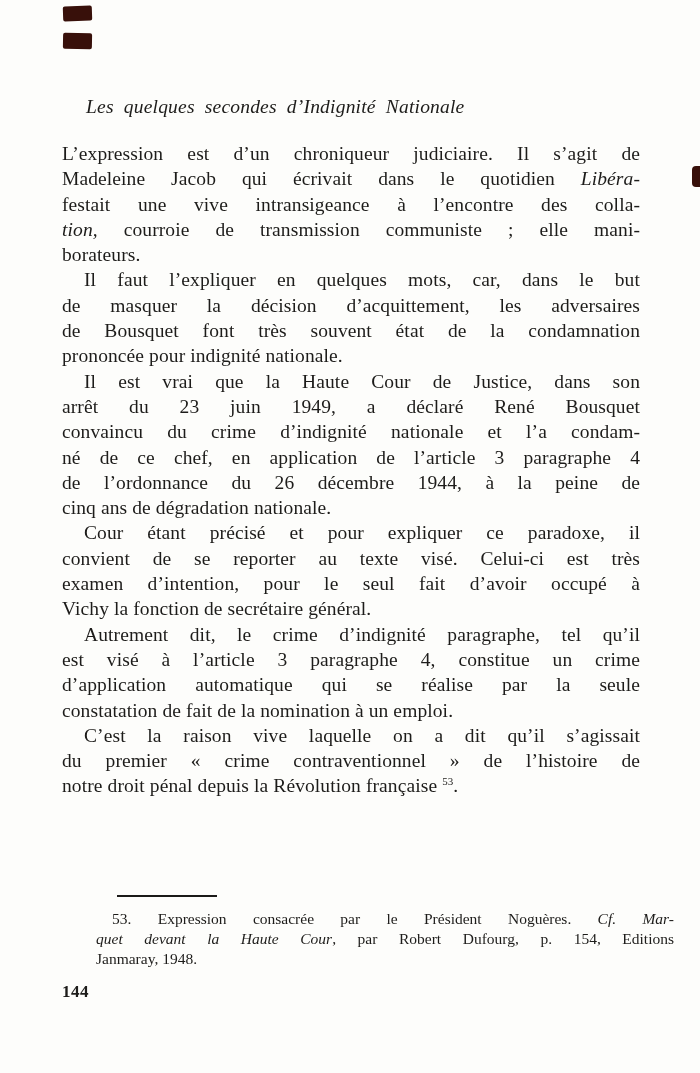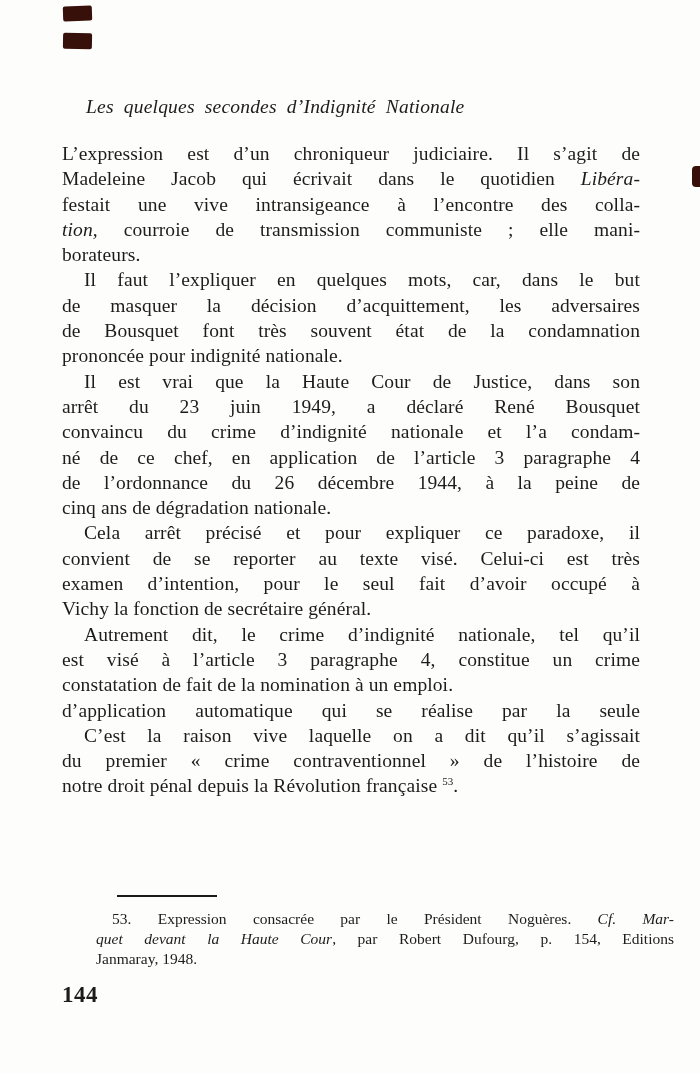--- a/index.html
+++ b/index.html
@@ -104,21 +104,21 @@
     text-align: justify;
     text-align-last: justify;
   }
   .fn-line.last { text-align-last: left; }
   .fn-line.indent { text-indent: 16px; }
 
   .page-number {
     position: absolute;
     left: 62px;
     top: 982px;
-    font-size: 23px;
+    font-size: 17px;
     font-weight: bold;
     letter-spacing: 0.5px;
   }
 </style>
 </head>
 <body>
 
 <div class="page" style="background: rgb(253, 253, 251); color: rgb(29, 28, 26);">
 
   <div class="stamp stamp-1" style="background: rgb(56, 16, 10);"></div>
@@ -143,30 +143,30 @@
         </div>
         <div class="para">
           <div class="line indent"><span>Il est vrai que la Haute Cour de Justice, dans son</span></div>
           <div class="line"><span>arrêt du 23 juin 1949, a déclaré René Bousquet</span></div>
           <div class="line"><span>convaincu du crime d’indignité nationale et l’a condam-</span></div>
           <div class="line"><span>né de ce chef, en application de l’article 3 paragraphe 4</span></div>
           <div class="line"><span>de l’ordonnance du 26 décembre 1944, à la peine de</span></div>
           <div class="line last"><span>cinq ans de dégradation nationale.</span></div>
         </div>
         <div class="para">
-          <div class="line indent"><span>Cela arrêt précisé et pour expliquer ce paradoxe, il</span></div>
+          <div class="line indent"><span>Cour étant précisé et pour expliquer ce paradoxe, il</span></div>
           <div class="line"><span>convient de se reporter au texte visé. Celui-ci est très</span></div>
           <div class="line"><span>examen d’intention, pour le seul fait d’avoir occupé à</span></div>
           <div class="line last"><span>Vichy la fonction de secrétaire général.</span></div>
         </div>
         <div class="para">
-          <div class="line indent"><span>Autrement dit, le crime d’indignité nationale, tel qu’il</span></div>
+          <div class="line indent"><span>Autrement dit, le crime d’indignité paragraphe, tel qu’il</span></div>
           <div class="line"><span>est visé à l’article 3 paragraphe 4, constitue un crime</span></div>
+          <div class="line"><span>d’application automatique qui se réalise par la seule</span></div>
           <div class="line last"><span>constatation de fait de la nomination à un emploi.</span></div>
-          <div class="line"><span>d’application automatique qui se réalise par la seule</span></div>
         </div>
         <div class="para">
           <div class="line indent"><span>C’est la raison vive laquelle on a dit qu’il s’agissait</span></div>
           <div class="line"><span>du premier « crime contraventionnel » de l’histoire de</span></div>
           <div class="line last"><span>notre droit pénal depuis la Révolution française </span><sup>53</sup><span>.</span></div>
         </div>
       </div>
   </div>
 
   <div class="footnote-area">

